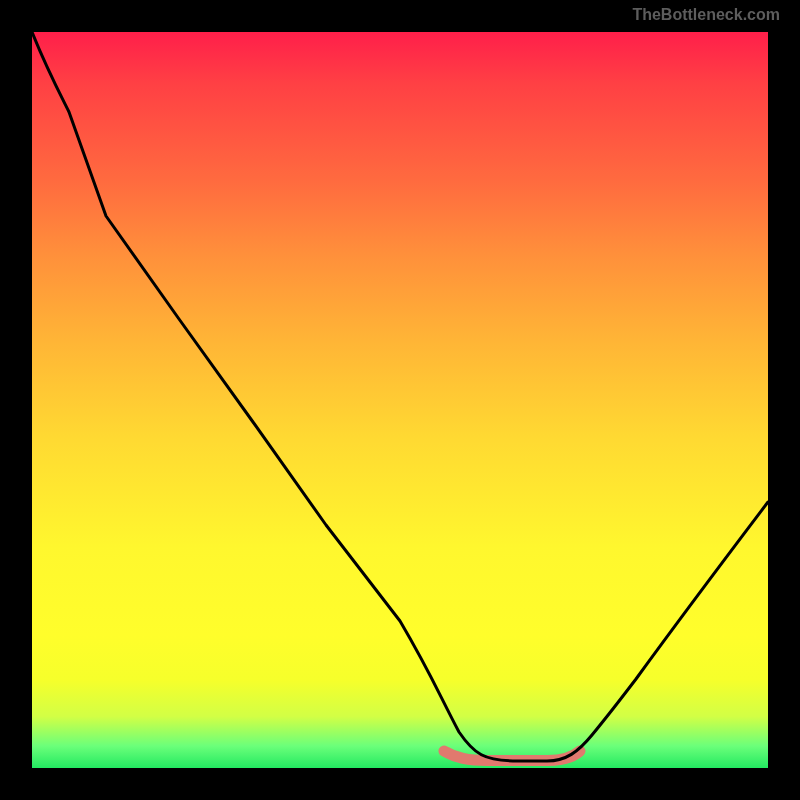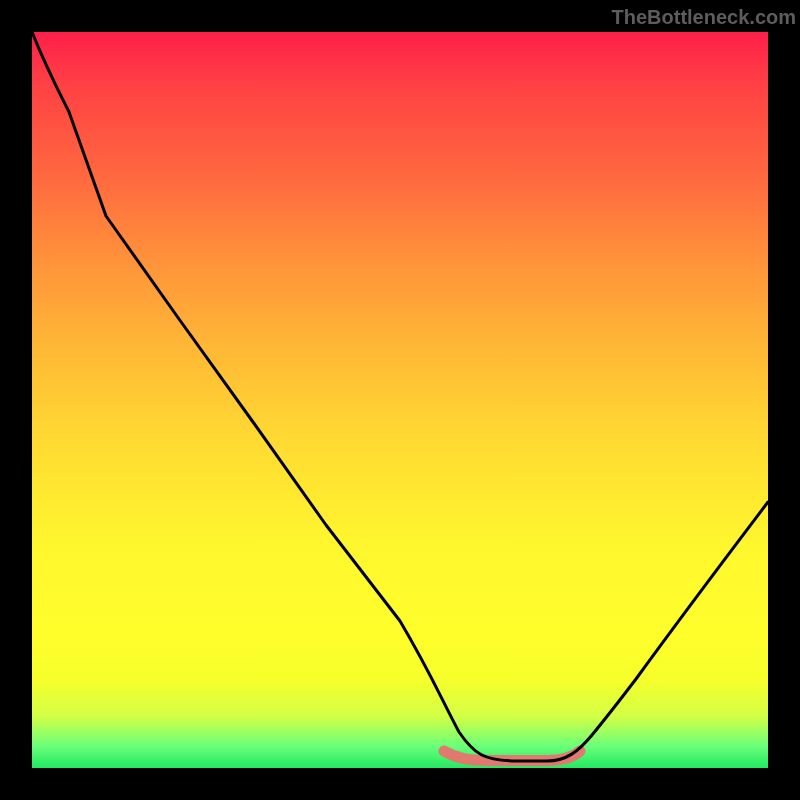--- a/index.html
+++ b/index.html
@@ -7,23 +7,23 @@
     padding: 0;
     width: 800px;
     height: 800px;
     background: #000000;
     position: relative;
     font-family: Arial, Helvetica, sans-serif;
   }
   .watermark {
     position: absolute;
     top: 6px;
-    right: 4px;
+    right: 20px;
     color: #5d5d5d;
-    font-size: 20px;
+    font-size: 16px;
     font-weight: bold;
     z-index: 10;
   }
   .plot-area {
     position: absolute;
     top: 32px;
     left: 32px;
     width: 736px;
     height: 736px;
     background: linear-gradient(to bottom,

